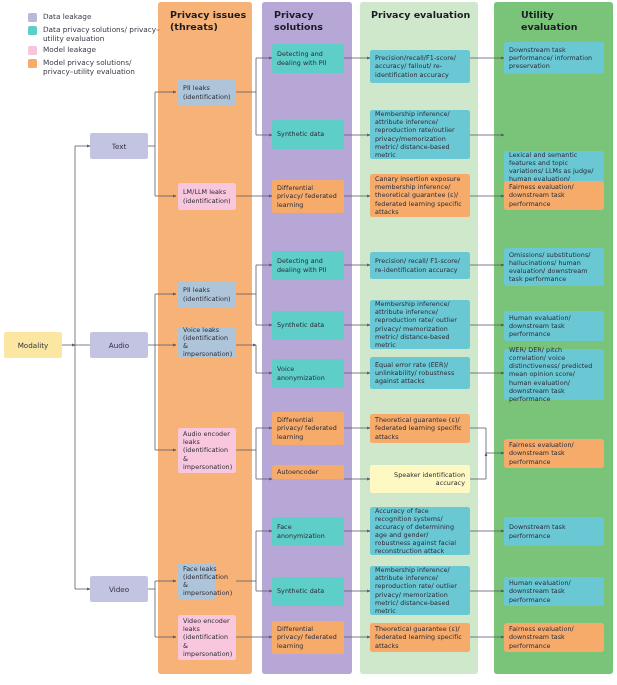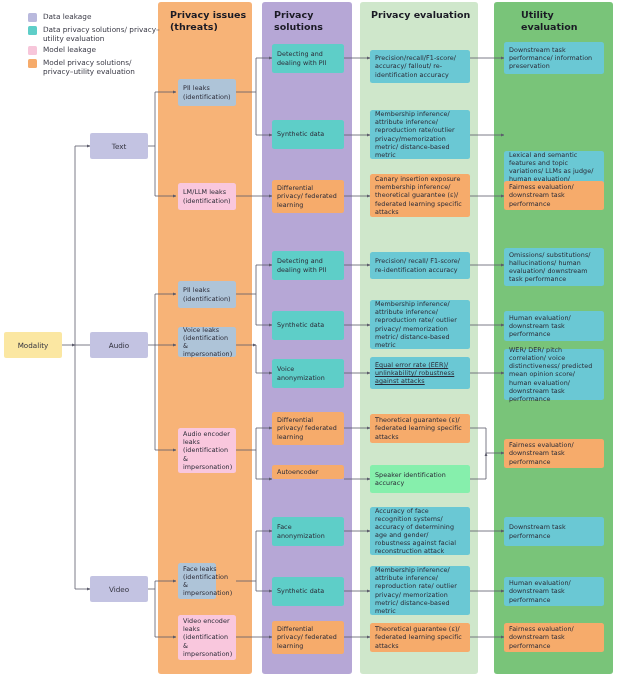--- a/index.html
+++ b/index.html
@@ -197,27 +197,27 @@
     </div>
   <div class="node mid" style="left:370px;top:174px;width:100px;height:43px;background:#f6ab6b;">
     <span>Canary insertion exposure membership inference/ theoretical guarantee (ε)/ federated learning specific attacks</span>
     </div>
   <div class="node mid" style="left:370px;top:252px;width:100px;height:27px;background:#6ac8d4;">
     <span>Precision/ recall/ F1-score/ re-identification accuracy</span>
     </div>
   <div class="node mid" style="left:370px;top:300px;width:100px;height:49px;background:#6ac8d4;">
     <span>Membership inference/ attribute inference/ reproduction rate/ outlier privacy/ memorization metric/ distance-based metric</span>
     </div>
-  <div class="node mid" style="left:370px;top:357px;width:100px;height:32px;background:#6ac8d4;text-decoration:underline;">
+  <div class="node mid" style="left:370px;top:357px;width:100px;height:32px;background:#6ac8d4;">
     <span>Equal error rate (EER)/ unlinkability/ robustness against attacks</span>
     </div>
   <div class="node mid" style="left:370px;top:414px;width:100px;height:29px;background:#f6ab6b;">
     <span>Theoretical guarantee (ε)/ federated learning specific attacks</span>
     </div>
-  <div class="node mid" style="left:370px;top:465px;width:100px;height:28px;background:#86efac;">
+  <div class="node mid" style="left:370px;top:465px;width:100px;height:28px;background:#fef9c3;text-align:right;">
     <span>Speaker identification accuracy</span>
     </div>
   <div class="node mid" style="left:370px;top:507px;width:100px;height:48px;background:#6ac8d4;">
     <span>Accuracy of face recognition systems/ accuracy of determining age and gender/ robustness against facial reconstruction attack</span>
     </div>
   <div class="node mid" style="left:370px;top:566px;width:100px;height:49px;background:#6ac8d4;">
     <span>Membership inference/ attribute inference/ reproduction rate/ outlier privacy/ memorization metric/ distance-based metric</span>
     </div>
   <div class="node mid" style="left:370px;top:623px;width:100px;height:29px;background:#f6ab6b;">
     <span>Theoretical guarantee (ε)/ federated learning specific attacks</span>

